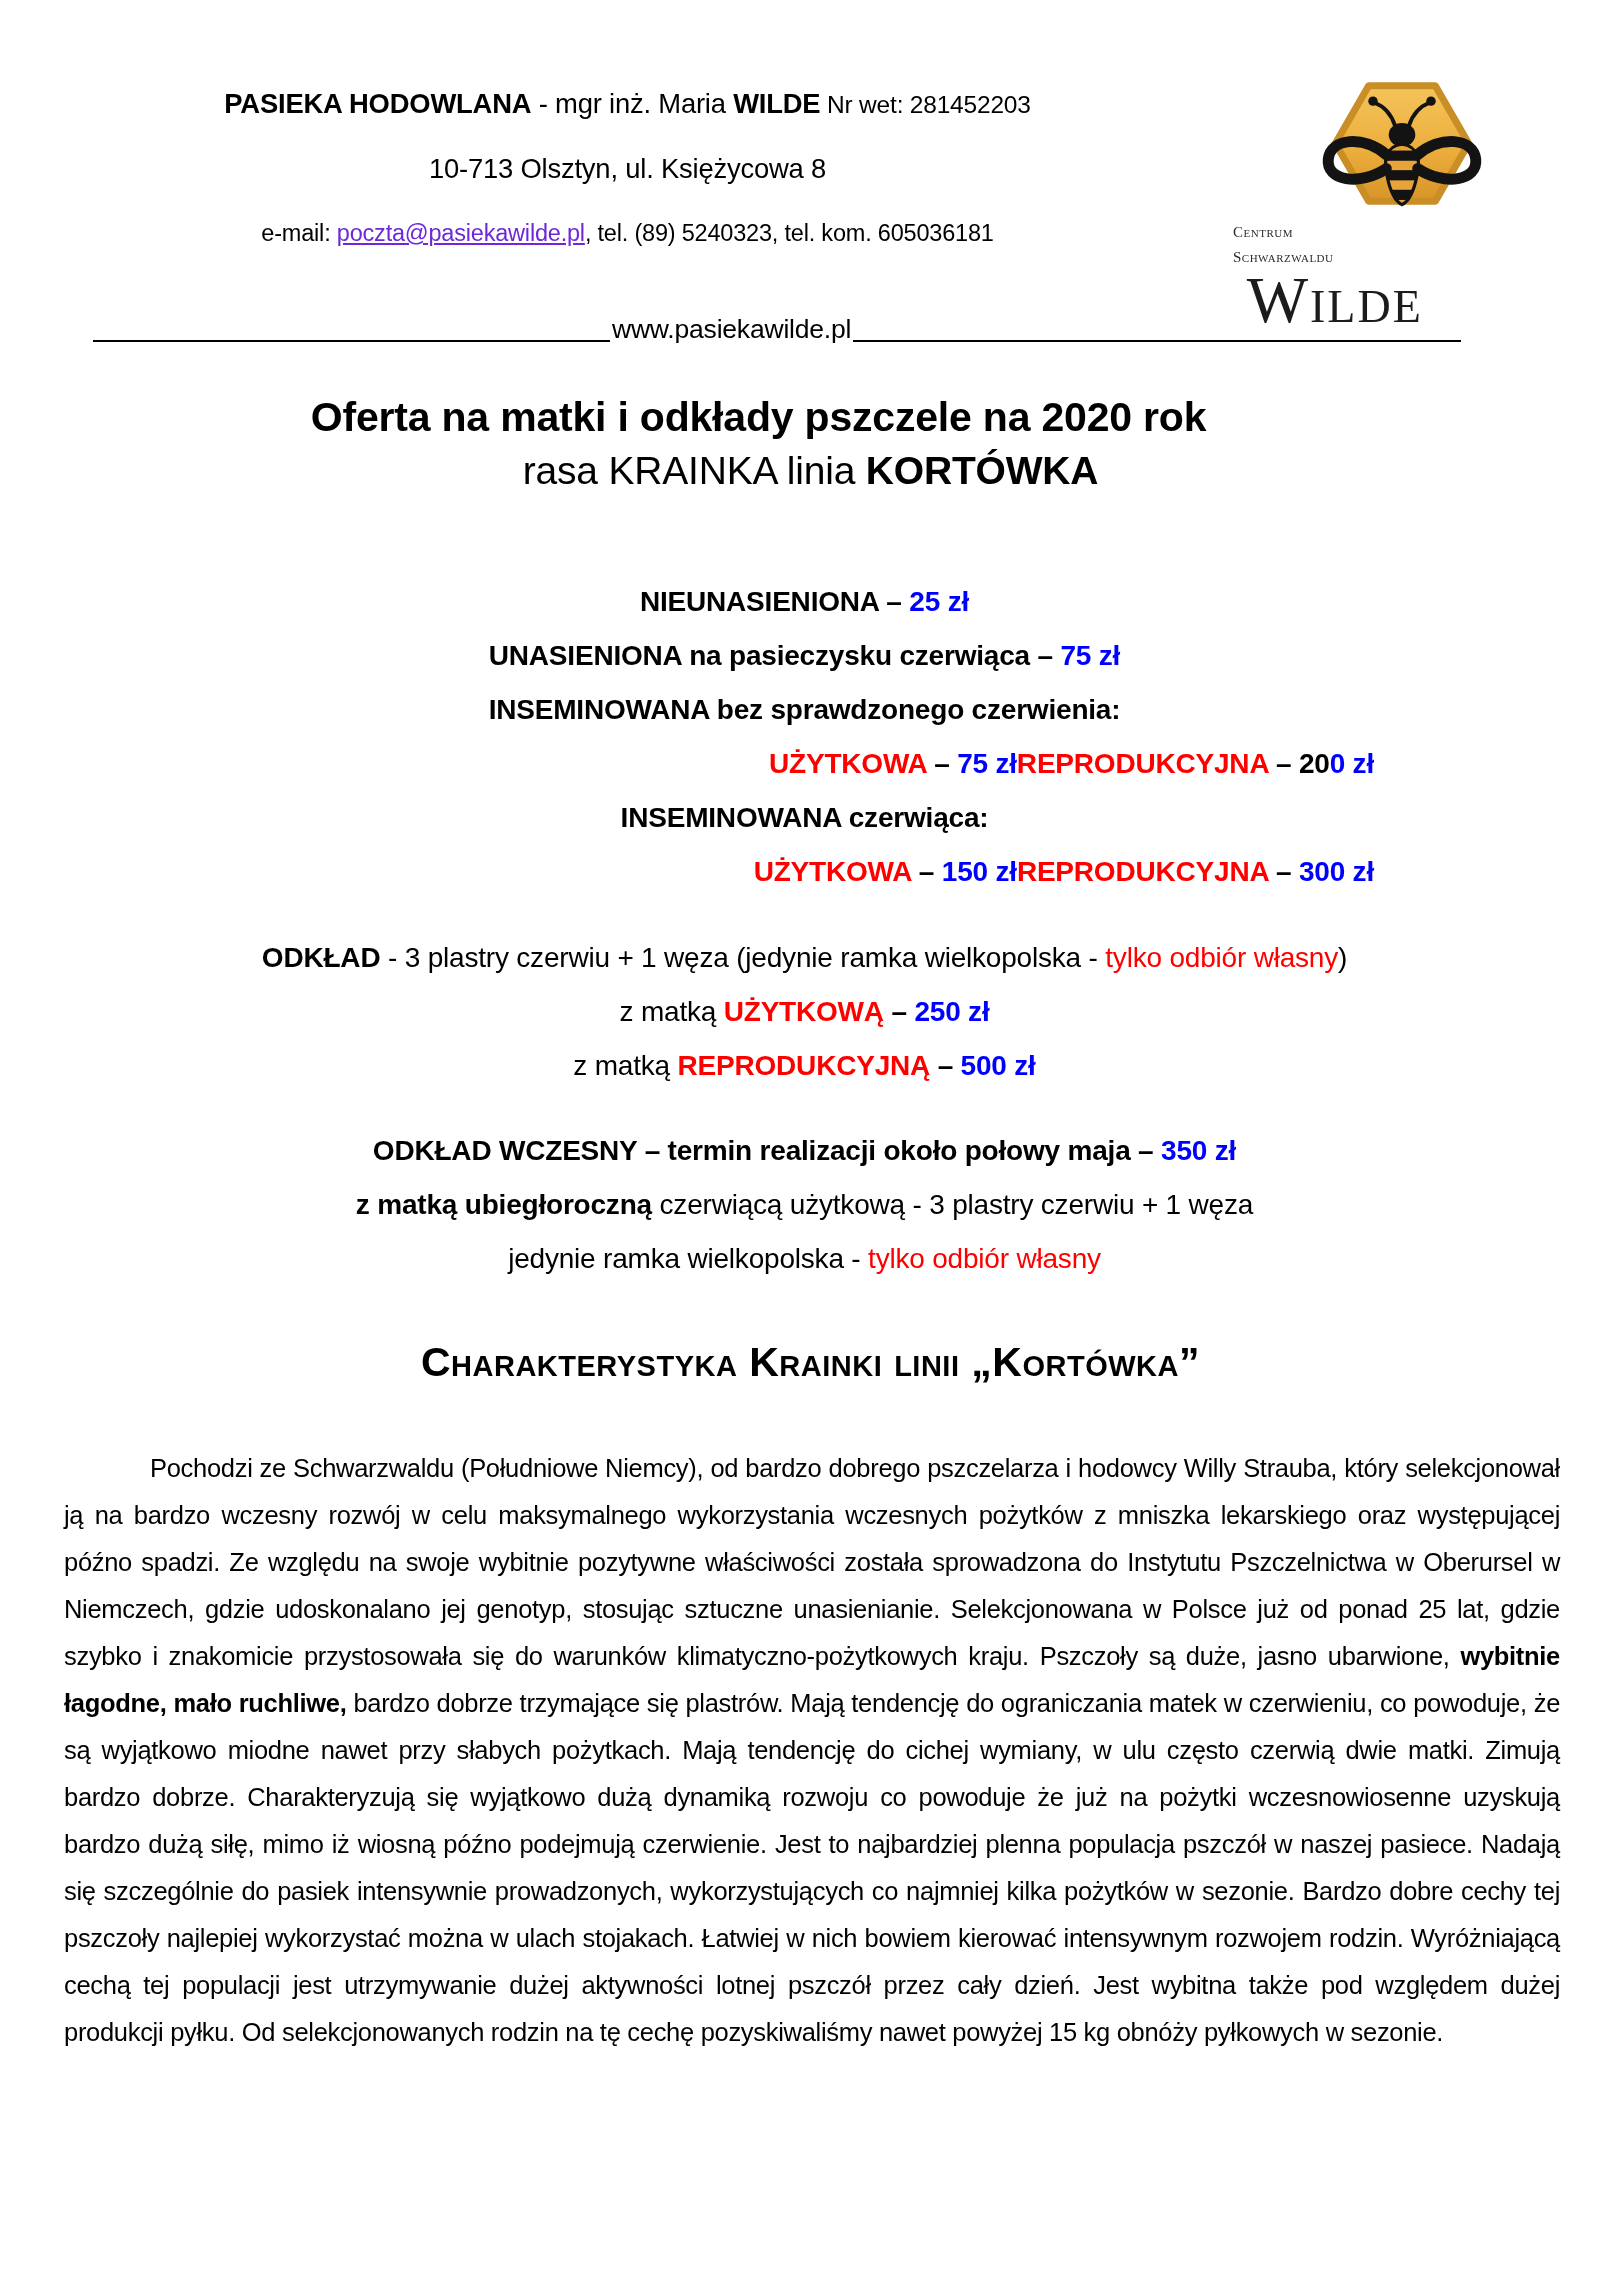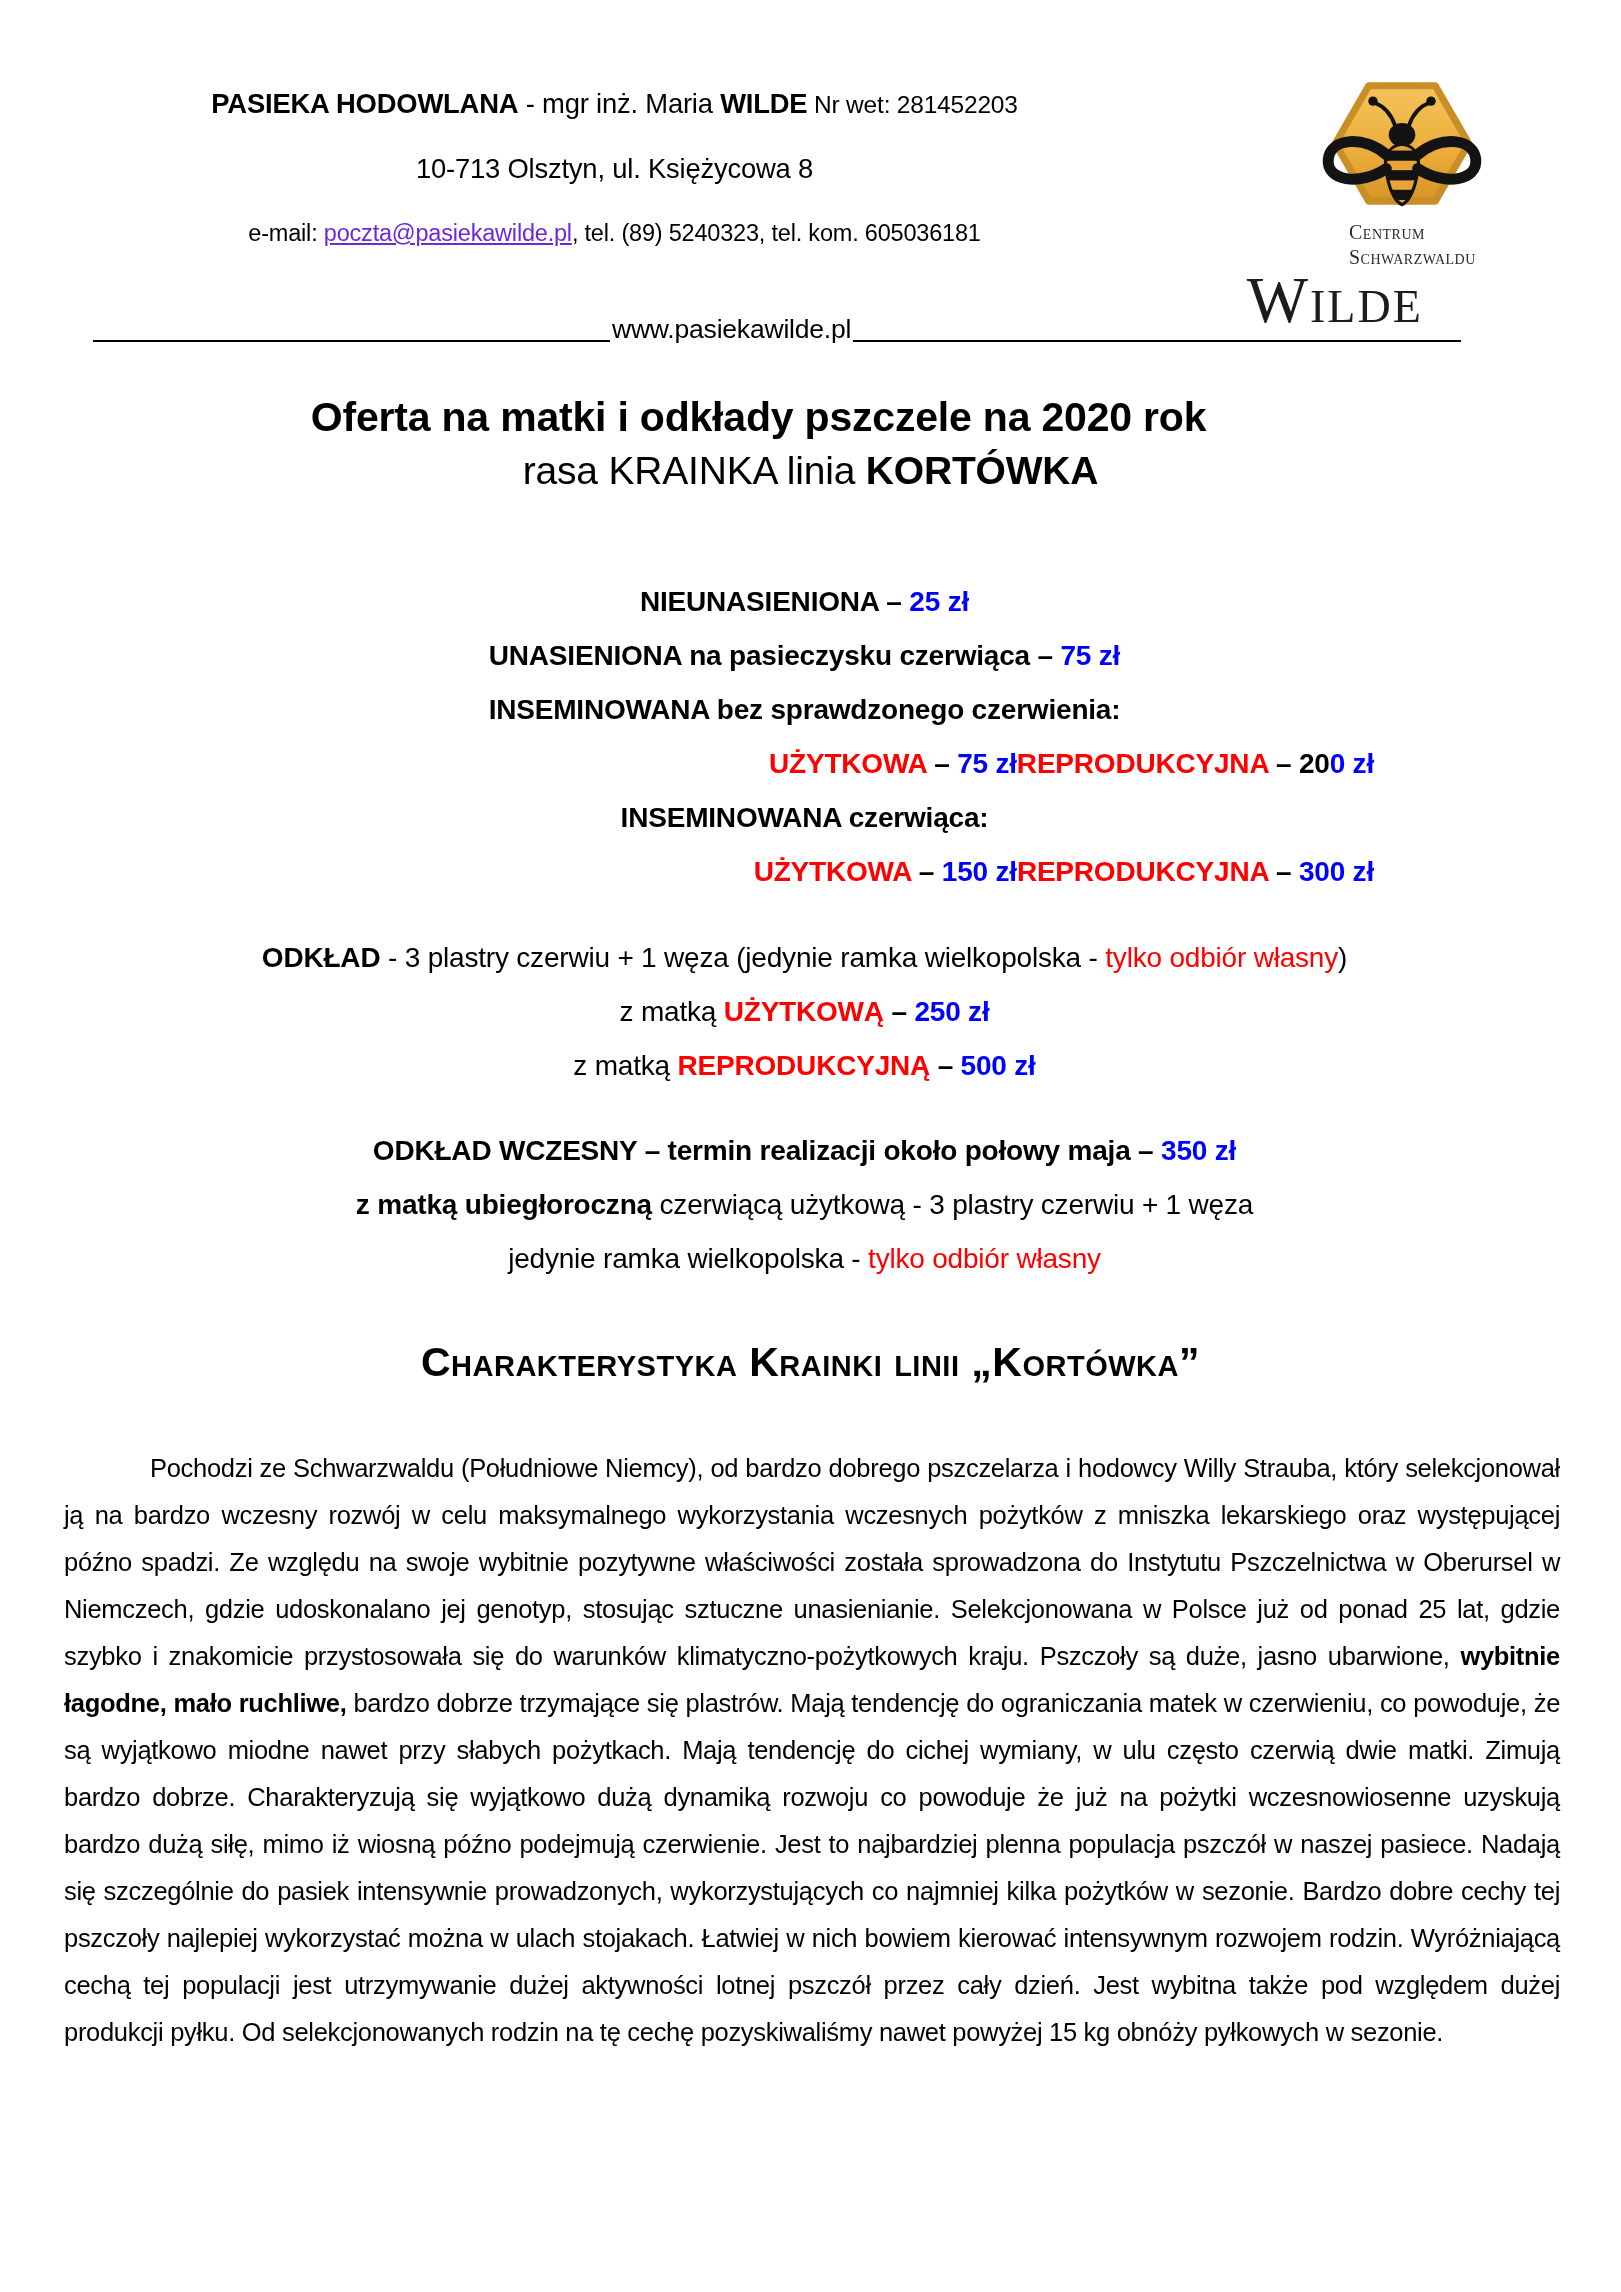--- a/index.html
+++ b/index.html
@@ -12,33 +12,33 @@
     position: relative;
     letter-spacing: -0.2px;
   }
   .abs { position: absolute; }
   .center { text-align: center; }
   .b { font-weight: bold; }
   .red  { color: #ff0000; }
   .blue { color: #0000ff; }
 
   
-  .header-block { top: 88px; left: 46px; width: 1137px; text-align: center; }
+  .header-block { top: 88px; left: 59px; width: 1137px; text-align: center; }
   .hdr-line1 { font-size: 27.4px; }
   .hdr-vet   { font-size: 24.5px; }
   .hdr-line2 { font-size: 27.4px; margin-top: 33px; }
   .hdr-line3 { font-size: 23.5px; margin-top: 35px; }
   .email-link { color: #6d28d9; text-decoration: underline; }
 
   
   .logo-block { top: 69px; left: 1233px; width: 323px; }
   .logo-graphic { display: block; margin-left: 61px; }
   .logo-top { font-family: "Liberation Serif", serif; font-variant: small-caps;
-              font-size: 20px; line-height: 24.5px; color: #2b2b2b;
-              margin-left: 116px; margin-top: 2px; letter-spacing: 0.5px; }
+              font-size: 15px; line-height: 24.5px; color: #2b2b2b;
+              margin-top: 2px; letter-spacing: 0.5px; }
   .logo-name { font-family: "Liberation Serif", serif; font-variant: small-caps;
                font-size: 65px; line-height: 59px; color: #1c1c1c;
                margin-left: 13.7px; margin-top: 2px; letter-spacing: 2px; }
 
   
   .www-row { top: 310px; left: 93px; width: 1368px; height: 35px;
              display: flex; align-items: flex-end; }
   .rule { border-bottom: 2.9px solid #000; height: 0; margin-bottom: 2.9px; }
   .rule-left  { width: 517px; }
   .rule-right { flex: 1; }

